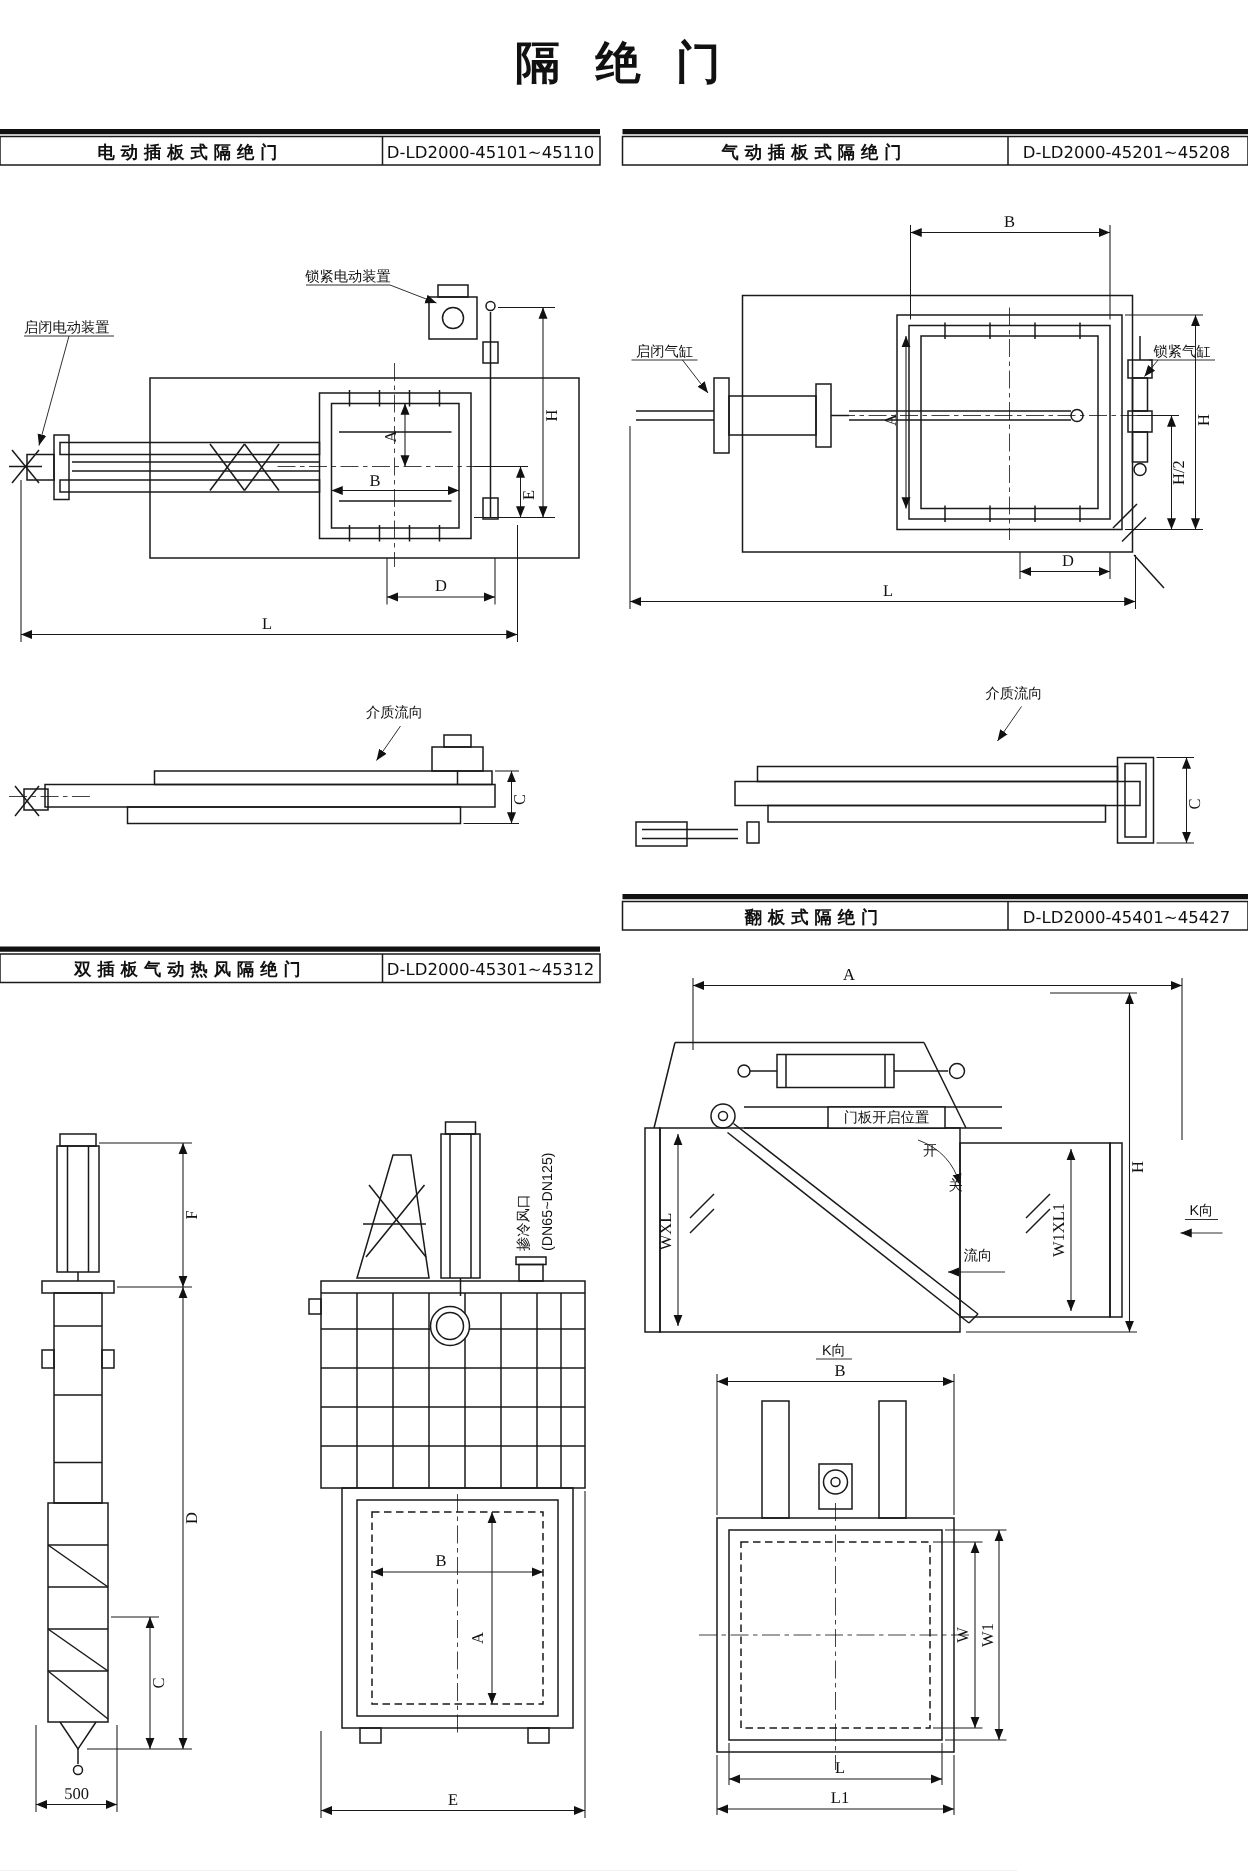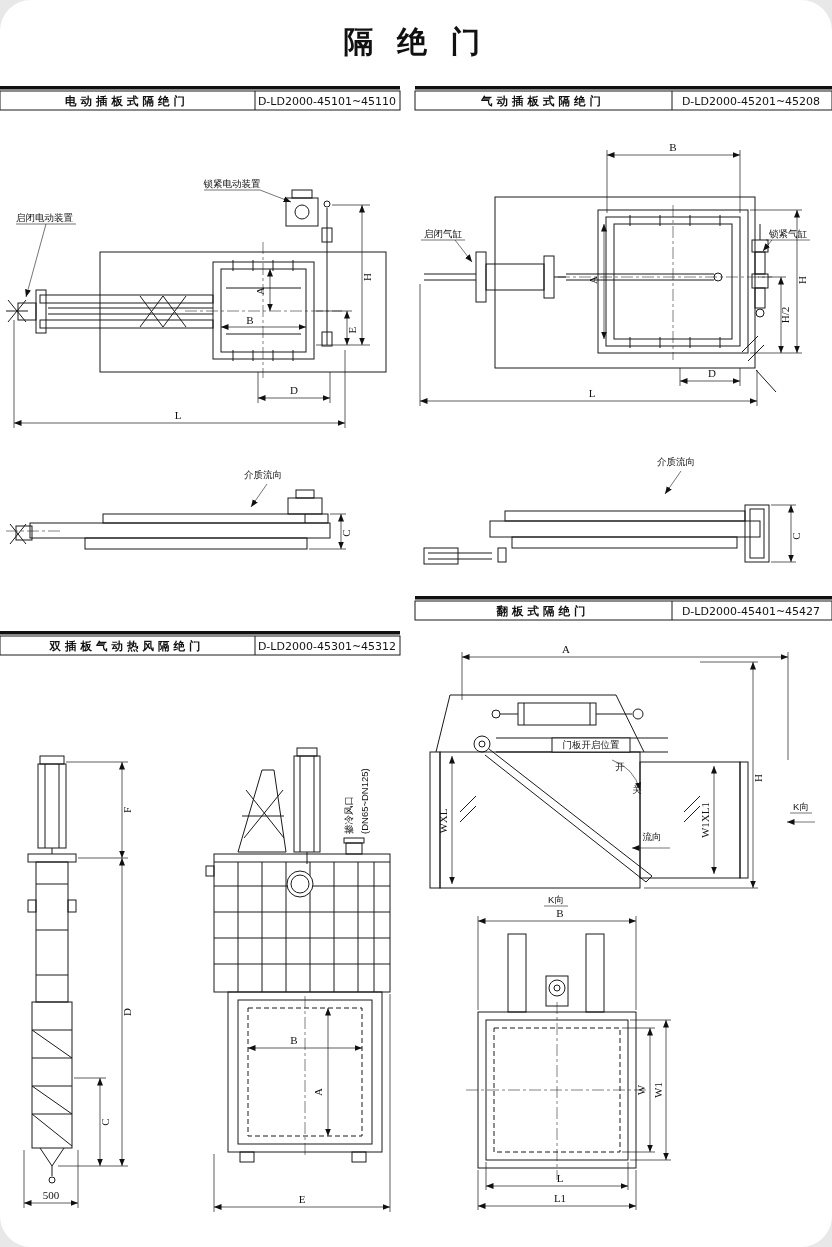--- a/index.html
+++ b/index.html
@@ -1,16 +1,16 @@
 <!DOCTYPE html>
 <html><head>
 <meta charset="utf-8">
 <style>
   html,body{margin:0;padding:0;background:#e8e8e8;}
-  #sheet{position:relative;width:832px;height:1247px;background:#ffffff;margin:0 auto;overflow:hidden;border-radius:31px;}
+  #sheet{position:relative;width:832px;height:1247px;background:#ffffff;margin:0 auto;overflow:hidden;}
   svg{position:absolute;top:0;left:0;}
   .ln{stroke:#1a1a1a;stroke-width:1;fill:none;}
   .thin{stroke:#1a1a1a;stroke-width:0.6;fill:none;}
   .dim{stroke:#1a1a1a;stroke-width:0.7;fill:none;}
   .dash{stroke-dasharray:5 3;}
   .cl{stroke:#1a1a1a;stroke-width:0.55;fill:none;stroke-dasharray:12 3 3 3;}
   text{fill:#111;stroke:none;}
   .pgtitle{font-family:"Liberation Serif",serif;font-size:30px;font-weight:bold;letter-spacing:8px;}
   .zh{font-family:"Liberation Sans",sans-serif;font-size:9.5px;}
   .zht{font-family:"Liberation Sans",sans-serif;font-size:11.5px;font-weight:bold;letter-spacing:4px;}

